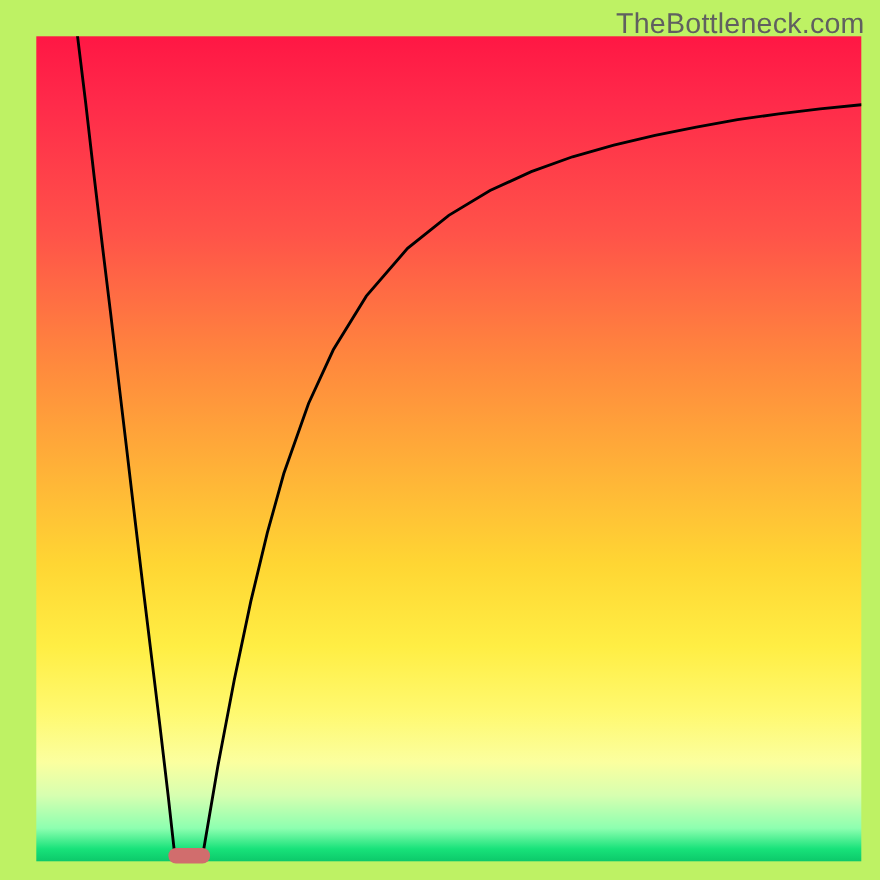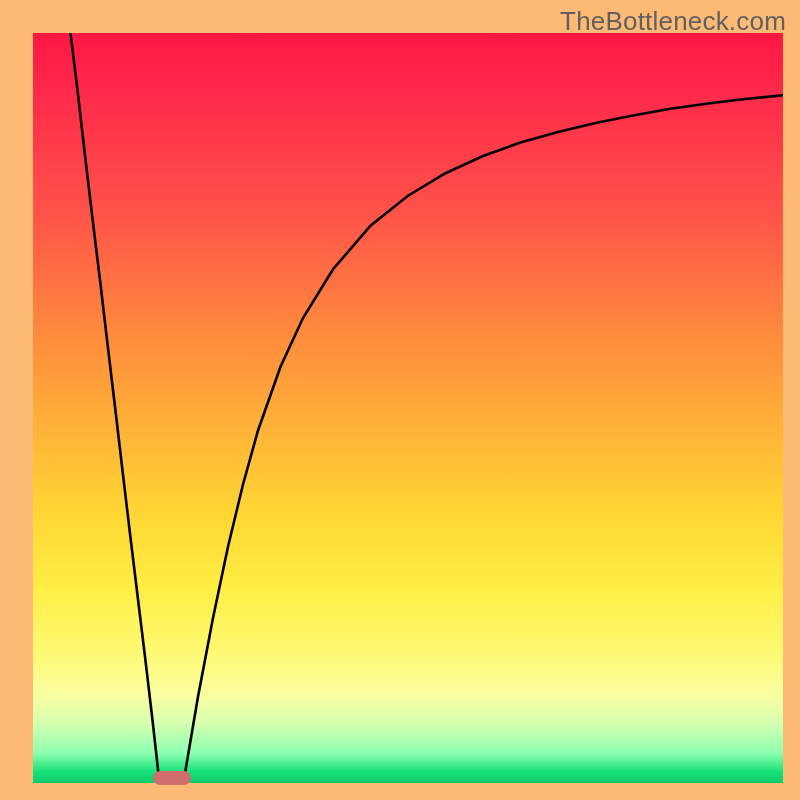--- a/index.html
+++ b/index.html
@@ -9,21 +9,21 @@
     height: 800px;
     background: #000;
     overflow: hidden;
   }
   .frame {
     position: absolute;
     left: 0;
     top: 0;
     width: 800px;
     height: 800px;
-    background: #fdba74;
+    background: #bef264;
   }
   .plot {
     position: absolute;
     left: 33px;
     top: 33px;
     width: 750px;
     height: 750px;
     
     background: linear-gradient(
       to bottom,

